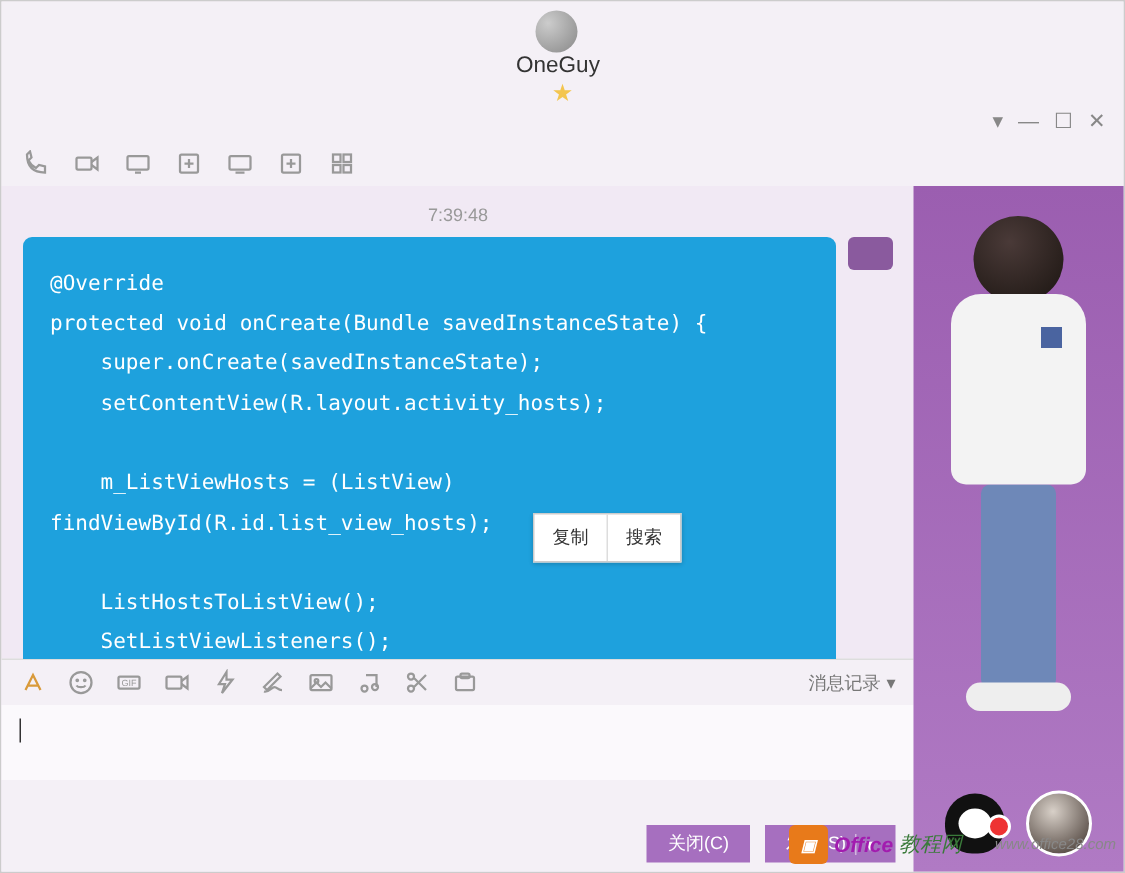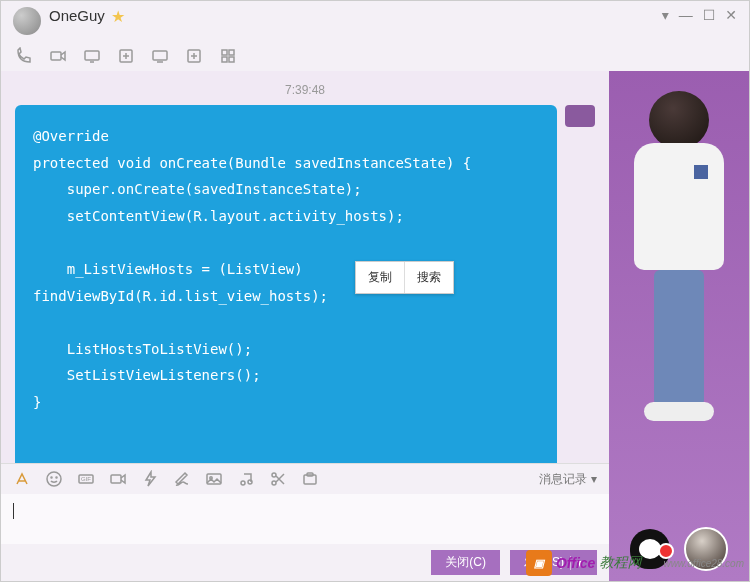--- a/index.html
+++ b/index.html
@@ -1,42 +1,42 @@
 <!DOCTYPE html>
 <html><head>
   <meta charset="utf-8">
   <style>
     * { margin: 0; padding: 0; box-sizing: border-box; }
     body { font-family: "Microsoft YaHei", Arial, sans-serif; background: #f4eef6; width: 750px; height: 582px; overflow: hidden; }
     .window { display: flex; flex-direction: column; height: 100%; border: 1px solid #ccc; }
-    .titlebar { display: flex; padding: 6px 12px; background: #f4f0f6; }
+    .titlebar { display: flex; align-items: center; padding: 6px 12px; background: #f4f0f6; flex-direction: column; }
     .avatar-sm { width: 28px; height: 28px; border-radius: 50%; background: radial-gradient(circle at 30% 30%, #ccc, #888); margin-right: 8px; }
     .title { font-size: 15px; color: #333; margin-right: 6px; }
     .star { color: #f3c54f; font-size: 16px; }
     .win-controls { margin-left: auto; display: flex; gap: 10px; color: #888; font-size: 14px; }
     .win-controls span { cursor: pointer; }
     .toolbar { display: flex; align-items: center; gap: 16px; padding: 6px 14px; color: #888; background: #f4f0f6; }
     .toolbar svg { width: 18px; height: 18px; fill: none; stroke: #999; stroke-width: 1.5; cursor: pointer; }
     .body { display: flex; flex: 1; min-height: 0; }
     .chat-col { flex: 1; display: flex; flex-direction: column; background: #f1e9f4; min-width: 0; }
     .msgs { flex: 1; padding: 8px 14px; overflow: auto; }
     .timestamp { text-align: center; color: #999; font-size: 12px; margin: 4px 0 8px; }
     .msg-row { display: flex; align-items: flex-start; gap: 8px; position: relative; }
     .bubble { background: #1ea1dd; color: #fff; border-radius: 6px; padding: 18px 18px; font-family: Consolas, monospace; font-size: 14px; line-height: 1.9; white-space: pre-wrap; flex: 1; position: relative; }
     .msg-avatar { width: 30px; height: 22px; background: #8a5a9e; border-radius: 4px; flex-shrink: 0; }
-    .ctx-menu { position: absolute; top: 156px; left: 340px; background: #fff; border: 1px solid #ccc; display: flex; font-size: 12px; color: #333; box-shadow: 0 1px 3px rgba(0,0,0,.2); }
+    .ctx-menu { position: absolute; top: 184px; left: 340px; background: #fff; border: 1px solid #ccc; display: flex; font-size: 12px; color: #333; box-shadow: 0 1px 3px rgba(0,0,0,.2); }
     .ctx-menu span { padding: 4px 12px; cursor: pointer; }
     .ctx-menu span:first-child { border-right: 1px solid #ddd; }
     .input-toolbar { display: flex; align-items: center; gap: 14px; padding: 6px 12px; border-top: 1px solid #ddd; background: #f4f0f6; color: #999; }
     .input-toolbar svg { width: 18px; height: 18px; fill: none; stroke: #999; stroke-width: 1.5; cursor: pointer; }
     .history-link { margin-left: auto; font-size: 12px; color: #777; cursor: pointer; display:flex; align-items:center; gap:4px;}
     .input-area { min-height: 50px; padding: 8px 12px; background: #fbf9fc; outline: none; font-size: 13px; }
     .caret { display:inline-block; width:1px; height:16px; background:#333; vertical-align: middle;}
     .bottom-bar { display: flex; justify-content: flex-end; gap: 10px; padding: 6px 12px; background: #f4f0f6; }
-    .btn { background: #a66fbf; color: #fff; font-size: 12px; padding: 4px 14px; border: none; cursor: pointer; display:flex; align-items:center; gap:4px; }
+    .btn { background: #a66fbf; color: #fff; font-size: 12px; padding: 4px 14px; border: none; cursor: pointer; display:flex; align-items:center; gap:4px;margin-top:24px; }
     .side { width: 140px; background: linear-gradient(180deg,#9b5eb0,#b07ac4); position: relative; display:flex; flex-direction:column; align-items:center; justify-content:flex-start; padding-top:20px; }
     .figure { width:110px; height:330px; display:flex; flex-direction:column; align-items:center; }
     .fig-head { width:60px; height:60px; border-radius:50%; background: radial-gradient(circle at 40% 30%, #4a3a38, #1a1410); margin-bottom:-6px;}
     .fig-body { width:90px; height:130px; background:#f3f3f3; border-radius:20px 20px 10px 10px; position:relative;}
     .fig-body::before { content:""; position:absolute; right:16px; top:22px; width:14px;height:14px;background:#4a64a0;}
     .fig-legs { width:50px; height:140px; background:#6e88b8; border-radius:6px; }
     .fig-feet { width:70px; height:20px; background:#eee; border-radius:10px; margin-top:-4px;}
     .side-bottom { position:absolute; bottom:10px; left:0; right:0; display:flex; justify-content:center; gap:14px; align-items:center;}
     .penguin { width:40px; height:40px; background:#111; border-radius:50% 50% 45% 45%; position:relative;}
     .penguin::before { content:""; position:absolute; left:9px; top:10px; width:22px; height:20px; background:#fff; border-radius:50%;}

